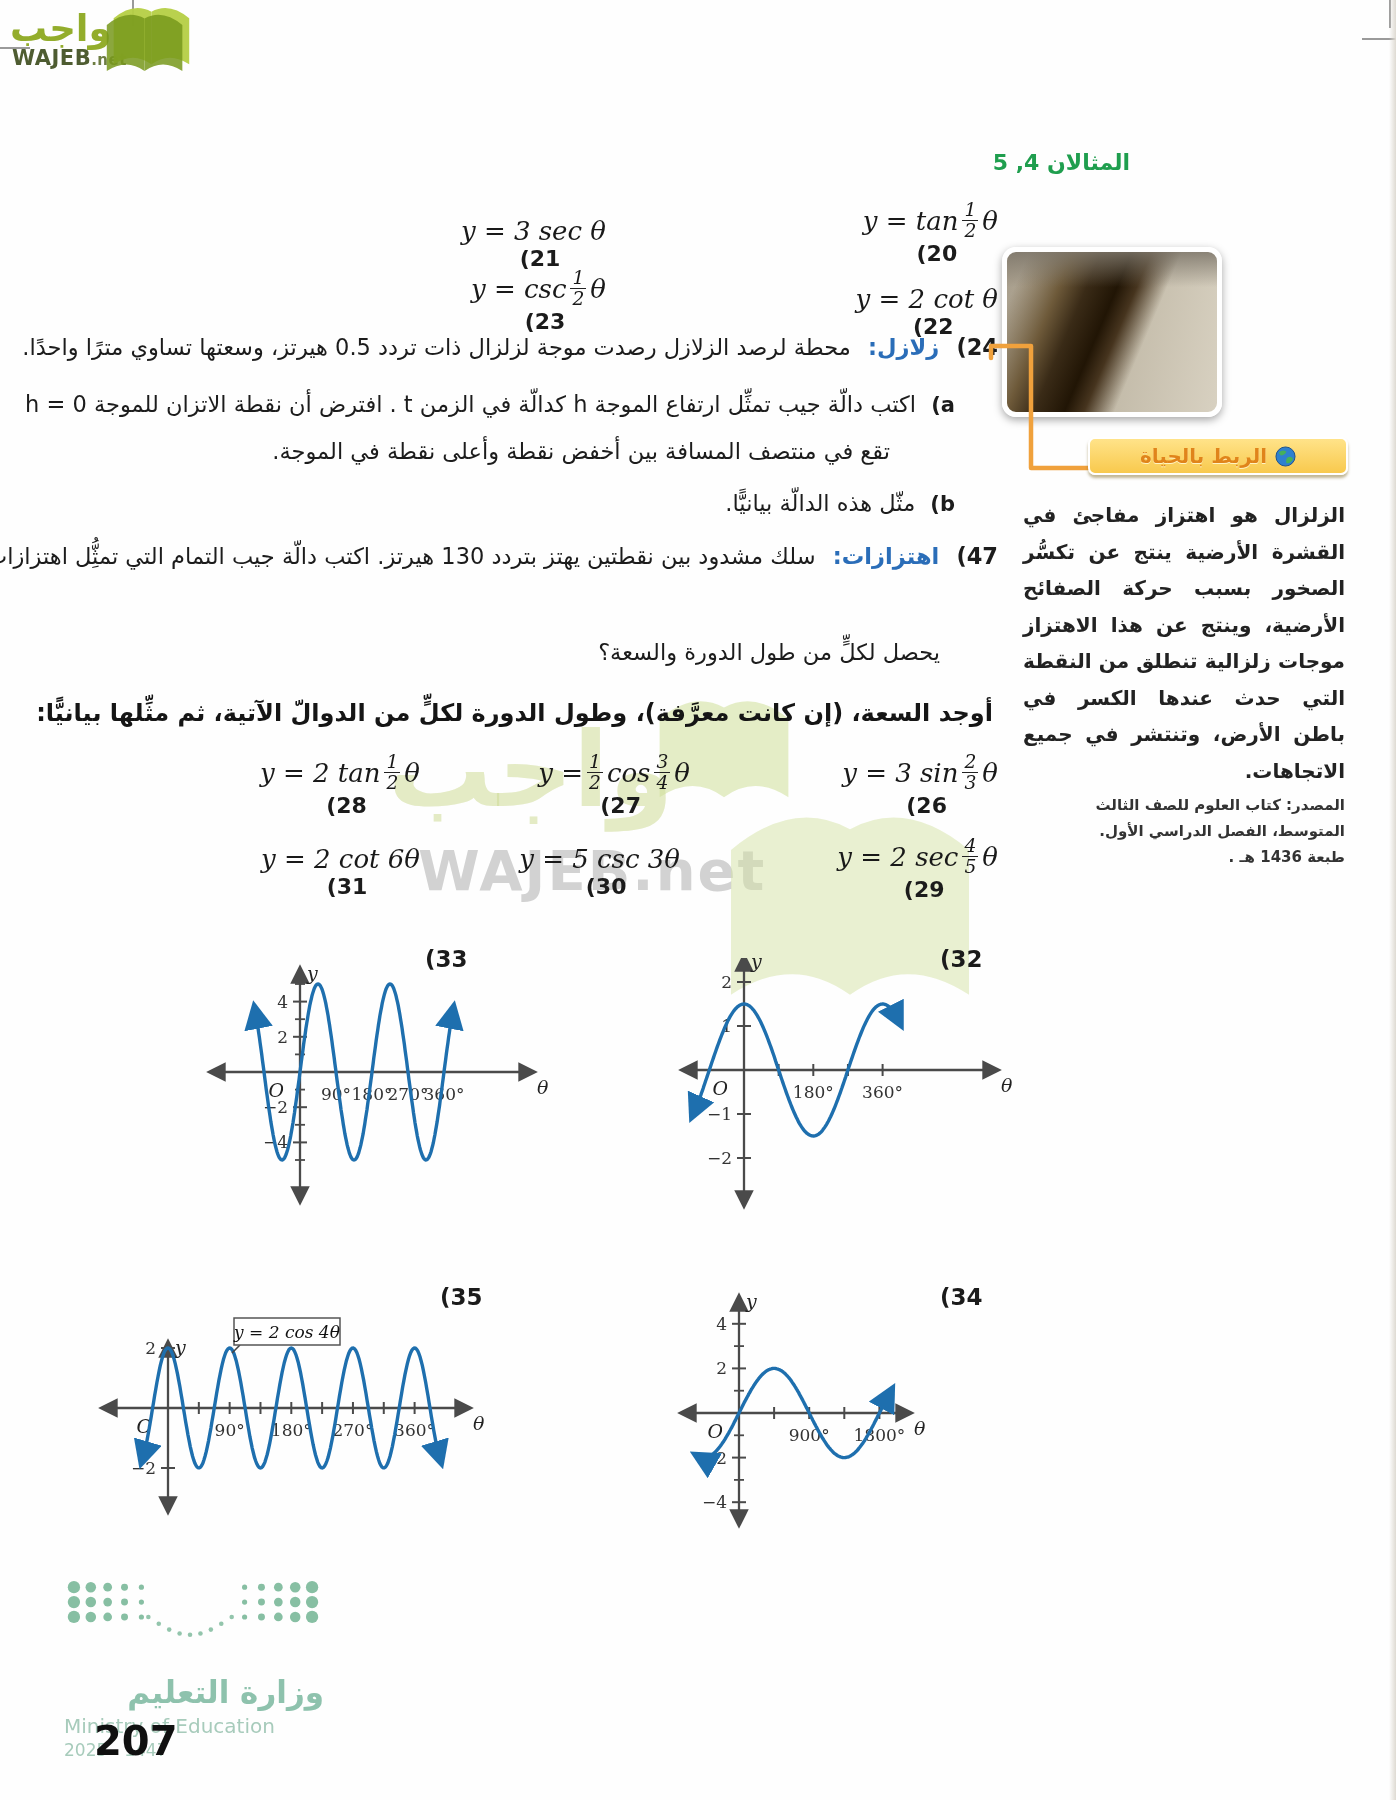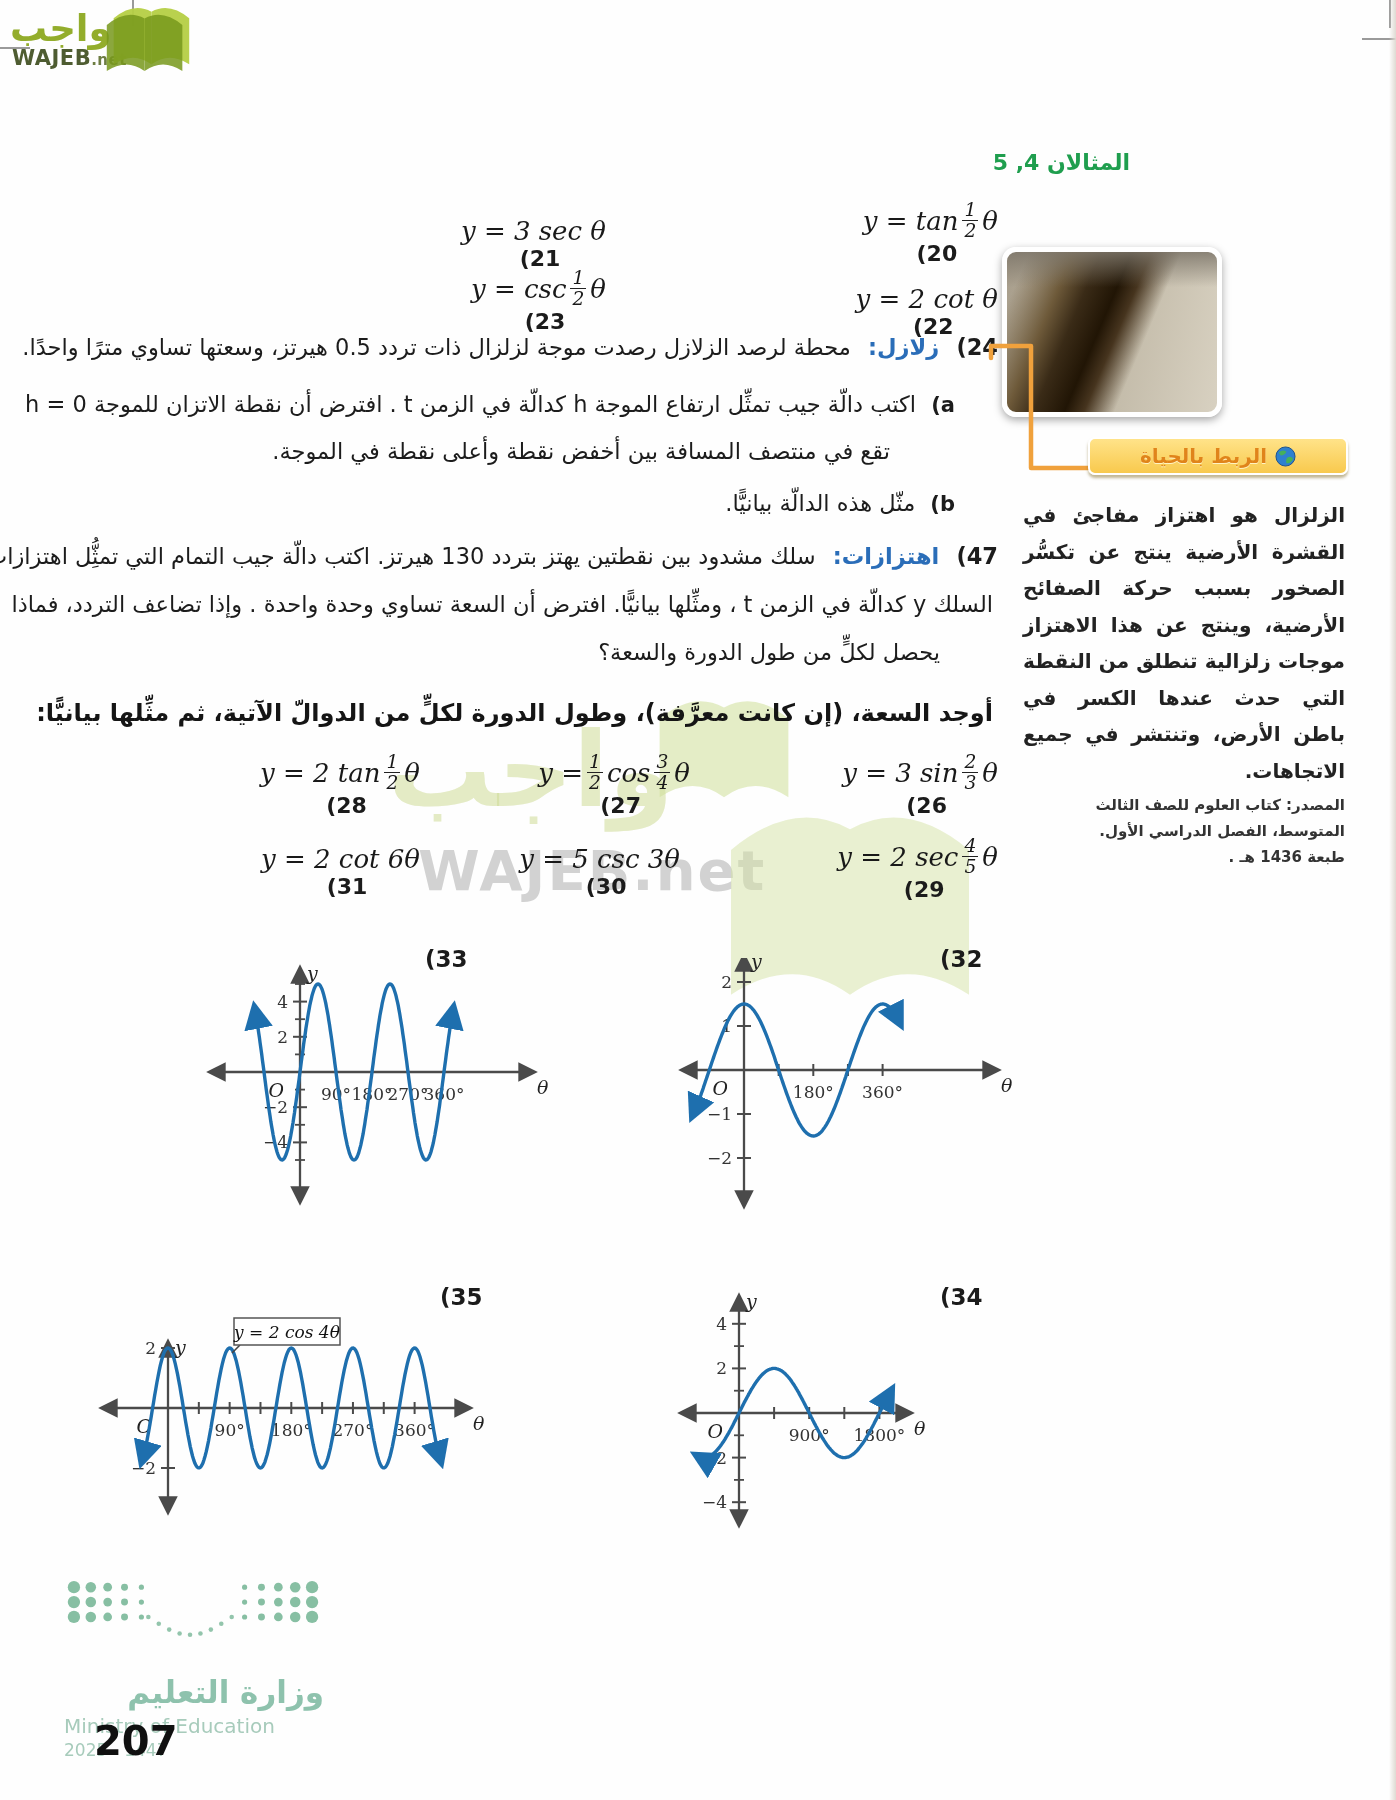--- a/index.html
+++ b/index.html
@@ -152,21 +152,20 @@
   <div class="abs z2 pline" id="p24b">
     <span class="plab">(b</span>
     <span>مثّل هذه الدالّة بيانيًّا.</span>
   </div>
 
   <div class="abs z2 pline" id="p25l1">
     <span class="pnum">(47</span>
     <span class="pkey">اهتزازات:</span>
     <span>سلك مشدود بين نقطتين يهتز بتردد 130 هيرتز. اكتب دالّة جيب التمام التي تمثُِّل اهتزازات</span>
   </div>
-  <div class="abs z2 pline" id="p25l2">السلك y كدالّة في الزمن t ، ومثِّلها بيانيًّا. افترض أن السعة تساوي وحدة واحدة . وإذا تضاعف التردد، فماذا</div>
   <div class="abs z2 pline" id="p25l3">يحصل لكلٍّ من طول الدورة والسعة؟</div>
 
   <div class="abs z2 instr" id="instr2">أوجد السعة، (إن كانت معرَّفة)، وطول الدورة لكلٍّ من الدوالّ الآتية، ثم مثِّلها بيانيًّا:</div>
   <div class="abs z2 eq" id="eq26">
       <span class="math">y = 3 sin <span class="frac">
           <span class="num">2</span>
           <span class="den">3</span>
         </span> θ</span>
       <span class="eqlabel">(26</span>
     </div>

